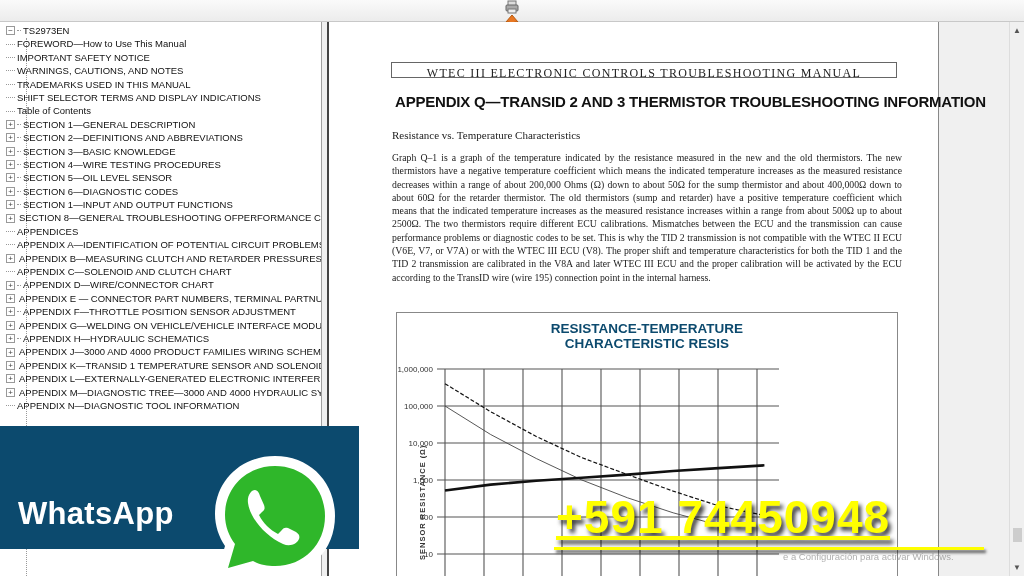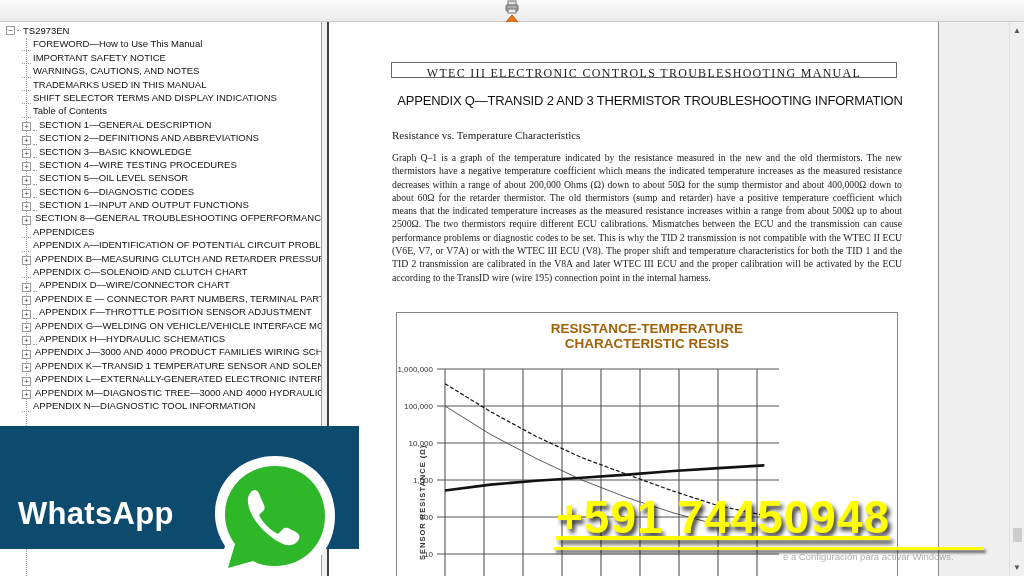--- a/index.html
+++ b/index.html
@@ -15,36 +15,36 @@
   .zoom-field input { width: 100%; height: 16px; border: none; background: transparent; font-size: 11px; font-family: "Liberation Sans", sans-serif; color: #222; }
   .zoom-arrow { position: absolute; right: 0; top: 2px; font-size: 8px; }
   .find-label { margin-left: 2px; }
   .find-input { width: 60px; height: 16px; border: none; background: transparent; margin-left: 4px; }
 
   
   .sidebar { position: absolute; left: 0; top: 22px; width: 322px; height: 554px; background: #fff; border-right: 1px solid #a0a0a0; overflow: hidden; }
   .tree { font-size: 9.5px; color: #111; line-height: 13.4px; padding-top: 2px; }
   .tree-row { display: flex; align-items: center; white-space: nowrap; height: 13.4px; position: relative; }
   .tree-root { padding-left: 6px; }
-  .tree-child { padding-left: 22px; align-items: flex-end; }
+  .tree-child { padding-left: 6px; }
   .tog { width: 9px; height: 9px; border: 1px solid #999; font-size: 8px; line-height: 7px; text-align: center; color: #444; background: #fff; margin-right: 2px; flex-shrink: 0; }
   .leaf-line { width: 9px; height: 1px; border-top: 1px dotted #999; margin-right: 2px; flex-shrink: 0; }
   .conn { width: 4px; height: 1px; border-top: 1px dotted #999; margin-right: 2px; }
   .vline { position: absolute; left: 26px; top: 16px; width: 0; height: 540px; border-left: 1px dotted #999; }
 
   
   .docarea { position: absolute; left: 323px; top: 22px; width: 686px; height: 554px; background: #f0f0f0; }
   .page { position: absolute; left: 4px; top: 0px; width: 612px; height: 560px; background: #fff; border-left: 2px solid #444; border-right: 1px solid #888; }
   .page-header-box { position: absolute; left: 62px; top: 40px; width: 506px; height: 16px; border: 1px solid #666; font-family: "Liberation Serif", serif; font-size: 12px; letter-spacing: 1.3px; text-align: center; line-height: 20px; color: #222; }
-  .appendix-title { position: absolute; left: 66px; top: 71px; width: 510px; font-weight: normal; font-size: 13px; color: #111; letter-spacing: -0.2px; white-space: nowrap; text-align: center; }
+  .appendix-title { position: absolute; left: 66px; top: 71px; width: 510px; font-weight: bold; font-size: 15px; color: #111; letter-spacing: -0.2px; white-space: nowrap; text-align: center; }
   .section-title { position: absolute; left: 63px; top: 107px; font-family: "Liberation Serif", serif; font-weight: normal; font-size: 11px; color: #222; }
   .body-text { position: absolute; left: 63px; top: 129px; width: 510px; font-family: "Liberation Serif", serif; font-size: 9.75px; line-height: 13.3px; color: #222; text-align: justify; }
 
   .chart-box { position: absolute; left: 67px; top: 290px; width: 502px; height: 280px; border: 1px solid #888; border-bottom: none; }
-  .chart-title { position: absolute; left: 0; top: 8px; width: 100%; text-align: center; font-weight: bold; font-size: 13.5px; line-height: 15px; color: #a16207; }
+  .chart-title { position: absolute; left: 0; top: 8px; width: 100%; text-align: center; font-weight: bold; font-size: 13.5px; line-height: 15px; color: #0c4a6e; }
 
   
   .vscroll { position: absolute; left: 1009px; top: 22px; width: 15px; height: 554px; background: #f0f0f0; border-left: 1px solid #ddd; }
   .vscroll .up { position: absolute; top: 4px; left: 3px; font-size: 8px; color: #555; }
   .vscroll .down { position: absolute; bottom: 4px; left: 3px; font-size: 8px; color: #555; }
   .vscroll .thumb { position: absolute; top: 506px; left: 3px; width: 9px; height: 14px; background: #cdcdcd; }
 
   
   .wa-banner { position: absolute; left: 0; top: 426px; width: 359px; height: 123px; background: #0c4a6e; }
   .wa-text { position: absolute; left: 18px; top: 70px; font-weight: bold; font-size: 31px; color: #fff; letter-spacing: 0.3px; }

